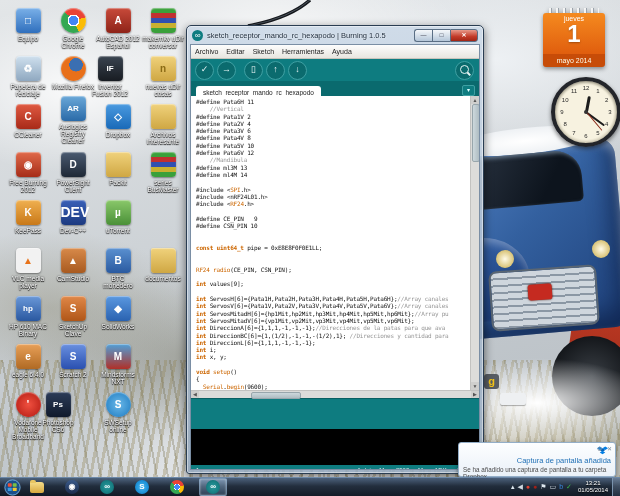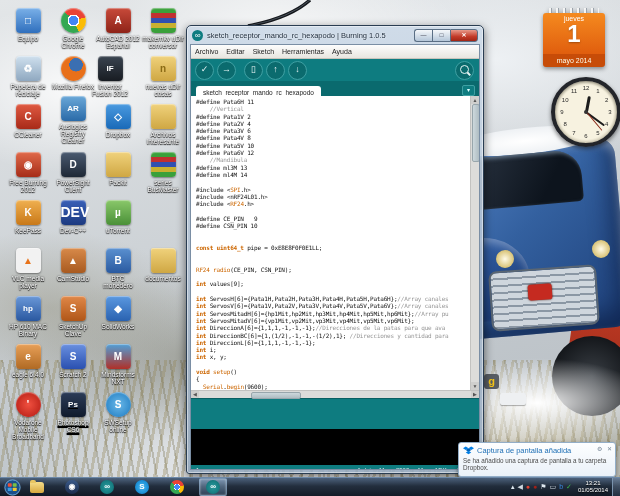--- a/index.html
+++ b/index.html
@@ -113,21 +113,21 @@
   .harr{position:absolute;top:0;width:8px;height:7px;font-size:5px;line-height:7px;text-align:center;color:#555;background:#cfcfcd;}
   .msgband{height:30px;background:#0e7c80;border-top:1px solid #0a5f62;}
   .console{height:36px;background:#000;}
   .statusbar{height:10px;background:#0e7c80;display:flex;justify-content:space-between;align-items:center;padding:0 5px;}
   .statusbar span{font-size:6px;color:#e6f4f4;}
 
   
   .notif{position:absolute;left:458px;top:442px;width:158px;height:35px;
     background:linear-gradient(#fdfeff,#eaf1f8);border:1px solid #93aec8;border-radius:3px;
     box-shadow:0 2px 5px rgba(0,0,0,.4);padding:3px 4px;box-sizing:border-box;}
-  .notif-title{font-size:7.5px;color:#1f6fb5;display:flex;align-items:flex-start;}
+  .notif-title{font-size:7.5px;color:#1f6fb5;display:flex;align-items:flex-end;flex-direction:column;}
   .notif-title svg{margin-right:3px;flex:0 0 auto;}
   .notif-body{font-size:6.3px;color:#4a4a4a;line-height:7px;margin-top:1px;}
   .notif-ctrl{position:absolute;right:3px;top:2px;font-size:6px;color:#7a8a9a;}
   .notif-ctrl span{margin-left:3px;}
 
   
   .taskbar{position:absolute;left:0;bottom:0;width:620px;height:18px;
     background:linear-gradient(rgba(70,92,120,.95),rgba(24,36,52,.95) 45%,rgba(12,20,32,.97));
     border-top:1px solid #6d89a8;display:flex;align-items:center;}
   .orb{width:17px;height:17px;margin:0 3px 0 4px;flex:0 0 auto;}
@@ -283,21 +283,21 @@
         <div class="dicon-label">Scratch 2</div>
       </div>
       <div class="dicon" style="left: 96px; top: 344px;">
         <div class="dicon-img " style="background: linear-gradient(rgb(80, 160, 216), rgb(176, 48, 40));">M</div>
         <div class="dicon-label">Mindstorms NXT</div>
       </div>
       <div class="dicon" style="left: 6px; top: 392px;">
         <div class="dicon-img ic-round" style="background: radial-gradient(rgb(240, 80, 64), rgb(176, 24, 16));">'</div>
         <div class="dicon-label">Vodafone Mobile Broadband</div>
       </div>
-      <div class="dicon" style="left: 51px; top: 392px; text-decoration: underline;">
+      <div class="dicon" style="left: 36px; top: 392px;">
         <div class="dicon-img " style="background: linear-gradient(rgb(44, 60, 88), rgb(16, 26, 44)); font-size: 8px;">Ps</div>
         <div class="dicon-label">Photoshop CS6</div>
       </div>
       <div class="dicon" style="left: 96px; top: 392px;">
         <div class="dicon-img ic-round" style="background: radial-gradient(rgb(106, 184, 232), rgb(26, 120, 192));">S</div>
         <div class="dicon-label">SWSetup online</div>
       </div>
     </div>
 
   <div class="calendar">

